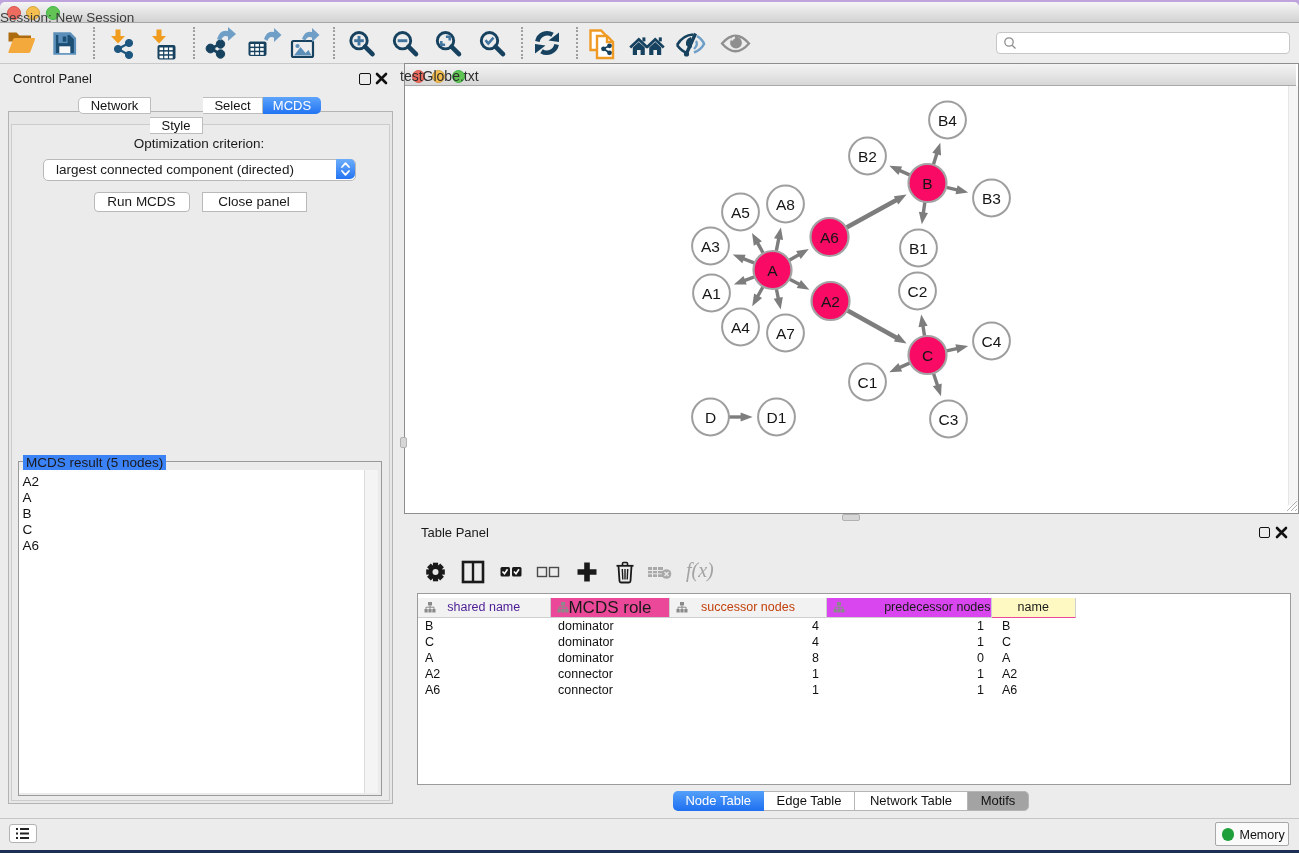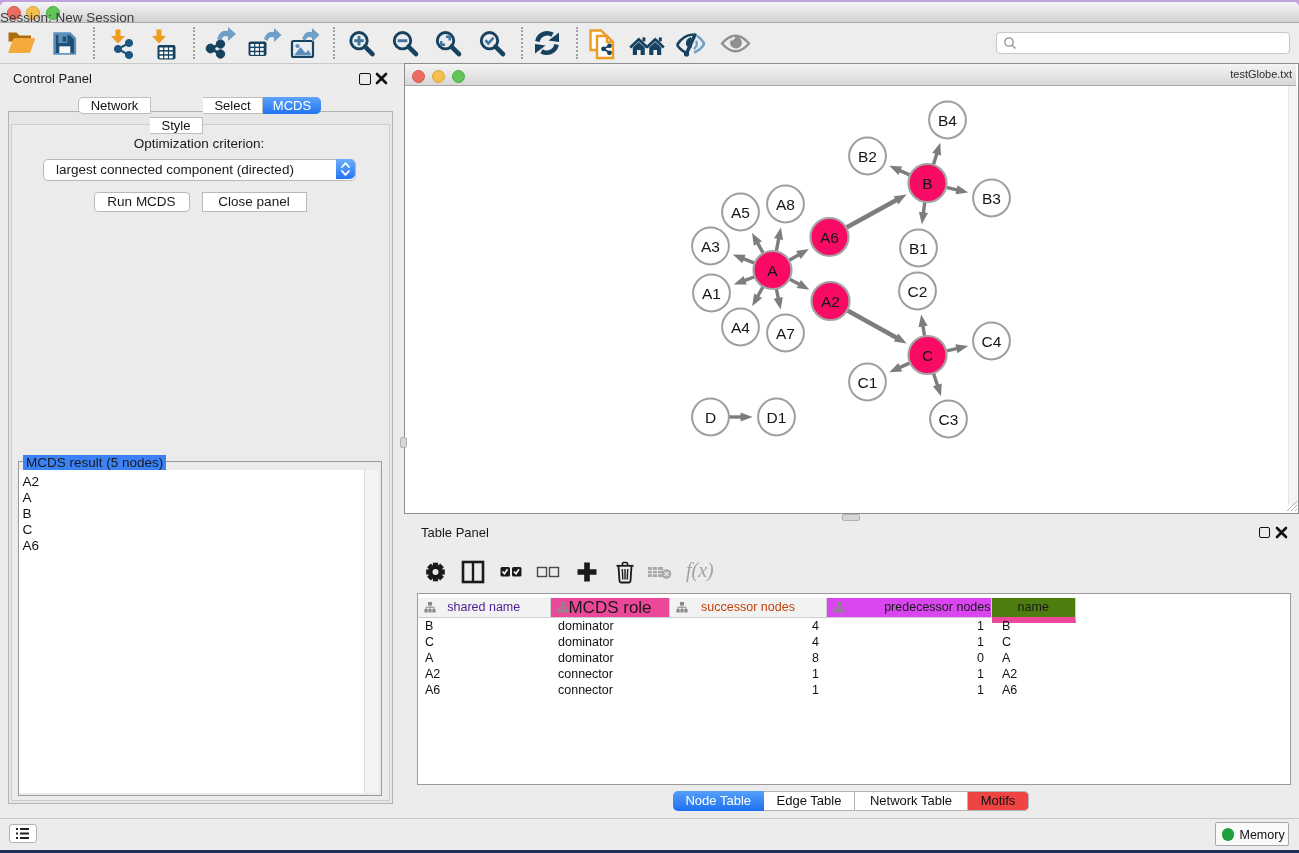--- a/index.html
+++ b/index.html
@@ -213,21 +213,21 @@
 <div class="abs" style="left:23px;top:455px;background:#3b82f6;padding:0 3px;font-size:13.5px;color:#1a1a1a;">MCDS result (5 nodes)</div>
 <div class="abs" style="left:19px;top:470px;width:359px;height:322.5px;background:#fff;"></div>
 <div class="abs" style="left:363.5px;top:470px;width:13.5px;height:322.5px;background:#f4f4f4;border-left:1px solid #dcdcdc;"></div>
 <div class="abs" style="left:22.5px;top:473.5px;font-size:13.5px;color:#111;line-height:16px;">A2<br>A<br>B<br>C<br>A6</div>
 
 <div class="abs" style="left:403.5px;top:63px;width:893px;height:449px;background:#fff;border:1px solid #8e8e8e;"></div>
 <div class="abs" style="left:404.5px;top:64px;width:891px;height:21px;background:linear-gradient(#f4f4f4,#d7d7d7);border-bottom:1px solid #a9a9a9;"></div>
 <div class="abs tl" style="left:412.3px;top:69.6px;width:11.2px;height:11.2px;background:#ee6b5f;border:0.5px solid #d6574c;"></div>
 <div class="abs tl" style="left:432.2px;top:69.6px;width:11.2px;height:11.2px;background:#f5bf4f;border:0.5px solid #d8a33e;"></div>
 <div class="abs tl" style="left:452.1px;top:69.6px;width:11.2px;height:11.2px;background:#61c454;border:0.5px solid #3eb344;"></div>
-<div class="abs" style="left:400px;top:68px;width:892px;text-align:right;font-size:11px;color:#2e2e2e;">testGlobe.txt</div>
+<div class="abs" style="left:400px;top:68px;width:892px;text-align:left;font-size:14px;color:#2e2e2e;">testGlobe.txt</div>
 <svg class="abs" style="left:404.5px;top:86px;" width="893" height="426" viewBox="0 0 893 426">
 <line x1="350.3" y1="190.5" x2="338.7" y2="194.9" stroke="#7d7d7d" stroke-width="3.4"></line>
 <polygon points="328.9,198.6 338.5,190.0 341.7,198.6" fill="#7d7d7d"></polygon>
 <line x1="350.3" y1="177.4" x2="337.6" y2="172.4" stroke="#7d7d7d" stroke-width="3.4"></line>
 <polygon points="327.8,168.6 340.6,168.7 337.3,177.2" fill="#7d7d7d"></polygon>
 <line x1="358.5" y1="200.0" x2="352.3" y2="211.0" stroke="#7d7d7d" stroke-width="3.4"></line>
 <polygon points="347.2,220.2 349.1,207.4 357.1,211.9" fill="#7d7d7d"></polygon>
 <line x1="358.6" y1="167.9" x2="352.1" y2="156.1" stroke="#7d7d7d" stroke-width="3.4"></line>
 <polygon points="347.0,146.9 356.9,155.2 348.8,159.7" fill="#7d7d7d"></polygon>
 <line x1="371.2" y1="202.0" x2="373.5" y2="213.3" stroke="#7d7d7d" stroke-width="3.4"></line>
@@ -420,21 +420,21 @@
     <g fill="#8a8a8a">
       <rect x="4" y="0" width="4" height="3.5"></rect>
       <rect x="0.5" y="7" width="3.2" height="3.5"></rect>
       <rect x="4.4" y="7" width="3.2" height="3.5"></rect>
       <rect x="8.3" y="7" width="3.2" height="3.5"></rect>
     </g>
     <g stroke="#8a8a8a" stroke-width="1" fill="none">
       <path d="M6,3.5 V5.2 M2,7 V5.2 H10 V7 M6,5.2 V7"></path>
     </g>
   </svg>
-<div class="abs" style="left:991.5px;top:598px;width:83.5px;height:19px;background:#4d7c0f;border-right:1px solid #cfcfcf;border-bottom:6px solid #ec4899;text-align:center;font-size:12.5px;color:#1a1a1a;line-height:19px;">name</div>
+<div class="abs" style="left:991.5px;top:598px;width:83.5px;height:19px;background:#fef9c3;border-right:1px solid #cfcfcf;border-bottom:1px solid #ec4899;text-align:center;font-size:12.5px;color:#1a1a1a;line-height:19px;">name</div>
 <div class="abs" style="left:425px;top:619.0px;font-size:12.5px;color:#111;">B</div>
 <div class="abs" style="left:558px;top:619.0px;font-size:12.5px;color:#111;">dominator</div>
 <div class="abs" style="left:719px;top:619.0px;width:100px;text-align:right;font-size:12.5px;color:#111;">4</div>
 <div class="abs" style="left:884px;top:619.0px;width:100px;text-align:right;font-size:12.5px;color:#111;">1</div>
 <div class="abs" style="left:1002px;top:619.0px;font-size:12.5px;color:#111;">B</div>
 <div class="abs" style="left:425px;top:635.0px;font-size:12.5px;color:#111;">C</div>
 <div class="abs" style="left:558px;top:635.0px;font-size:12.5px;color:#111;">dominator</div>
 <div class="abs" style="left:719px;top:635.0px;width:100px;text-align:right;font-size:12.5px;color:#111;">4</div>
 <div class="abs" style="left:884px;top:635.0px;width:100px;text-align:right;font-size:12.5px;color:#111;">1</div>
 <div class="abs" style="left:1002px;top:635.0px;font-size:12.5px;color:#111;">C</div>
@@ -450,21 +450,21 @@
 <div class="abs" style="left:1002px;top:667.0px;font-size:12.5px;color:#111;">A2</div>
 <div class="abs" style="left:425px;top:683.0px;font-size:12.5px;color:#111;">A6</div>
 <div class="abs" style="left:558px;top:683.0px;font-size:12.5px;color:#111;">connector</div>
 <div class="abs" style="left:719px;top:683.0px;width:100px;text-align:right;font-size:12.5px;color:#111;">1</div>
 <div class="abs" style="left:884px;top:683.0px;width:100px;text-align:right;font-size:12.5px;color:#111;">1</div>
 <div class="abs" style="left:1002px;top:683.0px;font-size:12.5px;color:#111;">A6</div>
 
 <div class="abs" style="left:672.5px;top:790.5px;width:91.5px;height:20px;background:linear-gradient(#55a0fa,#1d6ff0);border-radius:5px 0 0 5px;font-size:13px;color:#fff;text-align:center;line-height:20px;">Node Table</div>
 <div class="abs" style="left:764px;top:790.5px;width:90px;height:18px;background:#fff;border:1px solid #b5b5b5;border-left:none;font-size:13px;color:#111;text-align:center;line-height:18px;">Edge Table</div>
 <div class="abs" style="left:855px;top:790.5px;width:112px;height:18px;background:#fff;border:1px solid #b5b5b5;border-left:none;font-size:13px;color:#111;text-align:center;line-height:18px;">Network Table</div>
-<div class="abs" style="left:968px;top:790.5px;width:60px;height:18px;background:#ef4444;border:1px solid #b5b5b5;border-left:none;border-radius:0 5px 5px 0;font-size:13px;color:#111;text-align:center;line-height:18px;">Motifs</div>
+<div class="abs" style="left:968px;top:790.5px;width:60px;height:18px;background:#a3a3a3;border:1px solid #b5b5b5;border-left:none;border-radius:0 5px 5px 0;font-size:13px;color:#111;text-align:center;line-height:18px;">Motifs</div>
 
 <div class="abs" style="left:0;top:818px;width:1299px;height:31.5px;background:#ececec;border-top:1px solid #c6c6c6;"></div>
 <div class="abs" style="left:9px;top:824px;width:26px;height:17px;background:#fff;border:1px solid #b3b3b3;border-radius:3px;"></div>
 <svg class="abs" style="left:16px;top:828px;" width="13" height="11" viewBox="0 0 13 11">
  <g fill="#222">
       <rect x="0" y="0" width="2" height="2"></rect>
       <rect x="0" y="4.5" width="2" height="2"></rect>
       <rect x="0" y="9" width="2" height="2"></rect>
  <rect x="4" y="0" width="9" height="2"></rect>
       <rect x="4" y="4.5" width="9" height="2"></rect>

